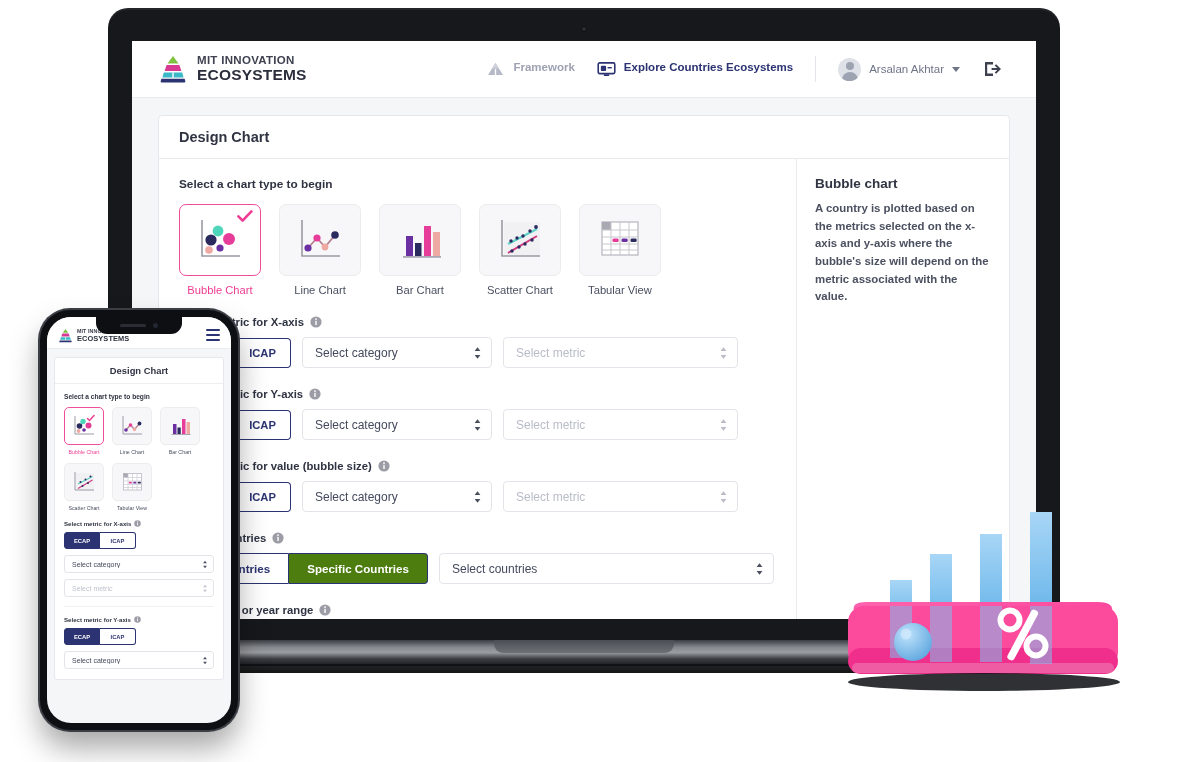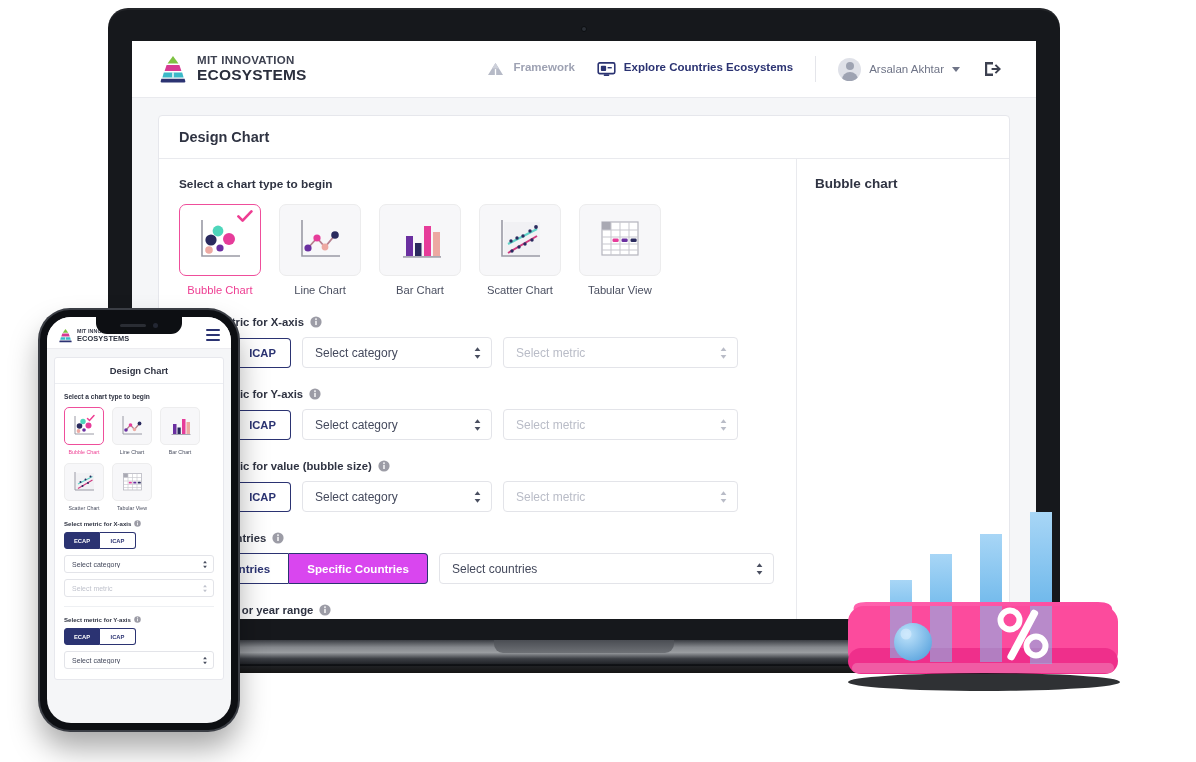--- a/index.html
+++ b/index.html
@@ -136,21 +136,21 @@
   .w-ctry { width: 335px; }
   .spinner { width: 9px; height: 14px; flex: 0 0 9px; }
 
   .seg2 { display: flex; }
   .seg2-btn {
     height: 31px; padding: 0 18px; font-size: 11.6px; font-weight: bold;
     display: flex; align-items: center; justify-content: center;
     border: 1px solid #2b3372; cursor: pointer; white-space: nowrap;
   }
   .seg2-btn.off { background: #fff; color: #2b3372; border-radius: 4px 0 0 4px; }
-  .seg2-btn.on { background: #d946ef; color: #fff; border-radius: 0 4px 4px 0; border-left: none; }
+  .seg2-btn.on { background: #4d7c0f; color: #fff; border-radius: 0 4px 4px 0; border-left: none; }
 
   
   .rp-title { font-size: 13.5px; font-weight: bold; color: #2f3342; margin-bottom: 9px; }
   .rp-p { font-size: 11.4px; font-weight: bold; color: #4b5060; line-height: 1.55; margin-bottom: 11px; }
 
   
   .phone-shell {
     position: absolute; left: 40px; top: 310px;
     width: 198px; height: 420px;
     background: #0d0f13; border-radius: 30px;
@@ -501,20 +501,21 @@
                     </svg>
                   </div>
 
                 </div>
 
               </div>
             </div>
 
             <div class="card-right">
               <div class="rp-title">Bubble chart</div>
+              <div class="rp-p">A country is plotted based on the metrics selected on the x-axis and y-axis where the bubble's size will depend on the metric associated with the value.</div>
             </div>
           </div>
 
         </div>
       </div>
     </div>
   </div>
 
   <div class="laptop-base">
     <div class="laptop-notch"></div>

